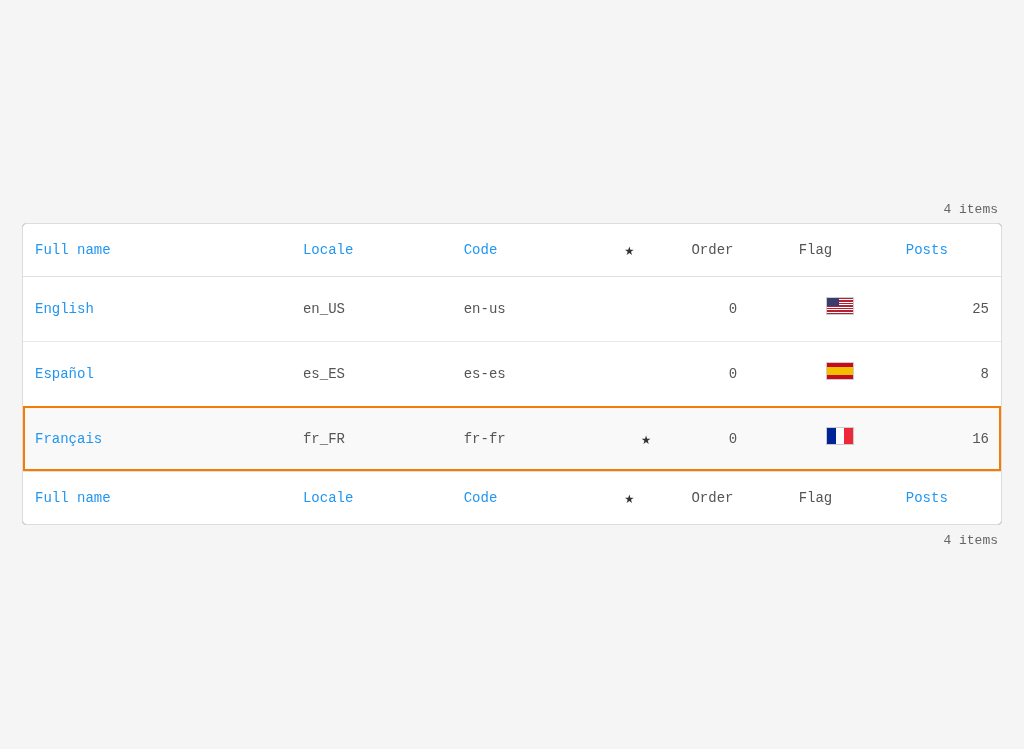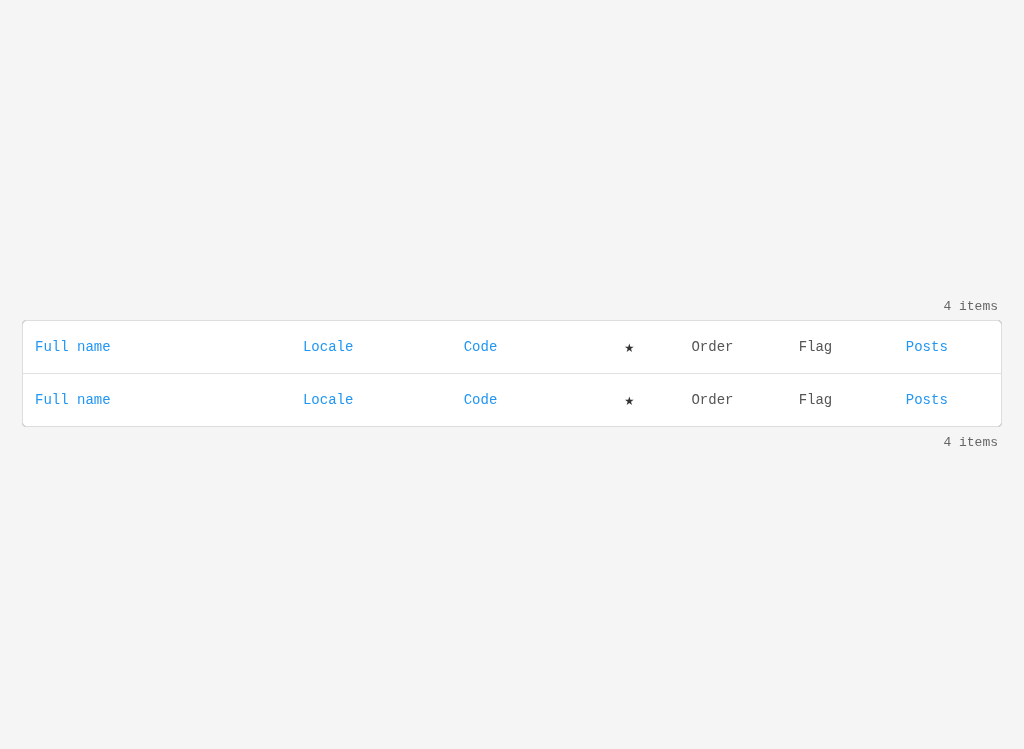--- a/index.html
+++ b/index.html
@@ -239,20 +239,47 @@
           <th class="col-locale">Locale</th>
           <th class="col-code">Code</th>
           <th class="col-star star-col">★</th>
           <th class="col-order order-col">Order</th>
           <th class="col-flag flag-col">Flag</th>
           <th class="col-posts">Posts</th>
         </tr>
       </thead>
       <tbody id="table-body">
 
+      <tr>
+      <td class="col-full-name name-col">English</td>
+      <td class="col-locale">en_US</td>
+      <td class="col-code">en-us</td>
+      <td class="col-star star-col"><span class="star-icon"></span></td>
+      <td class="col-order order-col">0</td>
+      <td class="col-flag flag-col"><span class="flag-us"></span></td>
+      <td class="col-posts posts-col">25</td>
+    </tr>
+          <tr>
+      <td class="col-full-name name-col">Español</td>
+      <td class="col-locale">es_ES</td>
+      <td class="col-code">es-es</td>
+      <td class="col-star star-col"><span class="star-icon"></span></td>
+      <td class="col-order order-col">0</td>
+      <td class="col-flag flag-col"><span class="flag-es"></span></td>
+      <td class="col-posts posts-col">8</td>
+    </tr>
+          <tr class="highlighted">
+      <td class="col-full-name name-col">Français</td>
+      <td class="col-locale">fr_FR</td>
+      <td class="col-code">fr-fr</td>
+      <td class="col-star star-col"><span class="star-icon">★</span></td>
+      <td class="col-order order-col">0</td>
+      <td class="col-flag flag-col"><span class="flag-fr"></span></td>
+      <td class="col-posts posts-col">16</td>
+    </tr>
         </tbody>
       <tfoot>
         <tr>
           <th class="col-full-name">Full name</th>
           <th class="col-locale">Locale</th>
           <th class="col-code">Code</th>
           <th class="col-star star-col">★</th>
           <th class="col-order order-col">Order</th>
           <th class="col-flag flag-col">Flag</th>
           <th class="col-posts">Posts</th>

